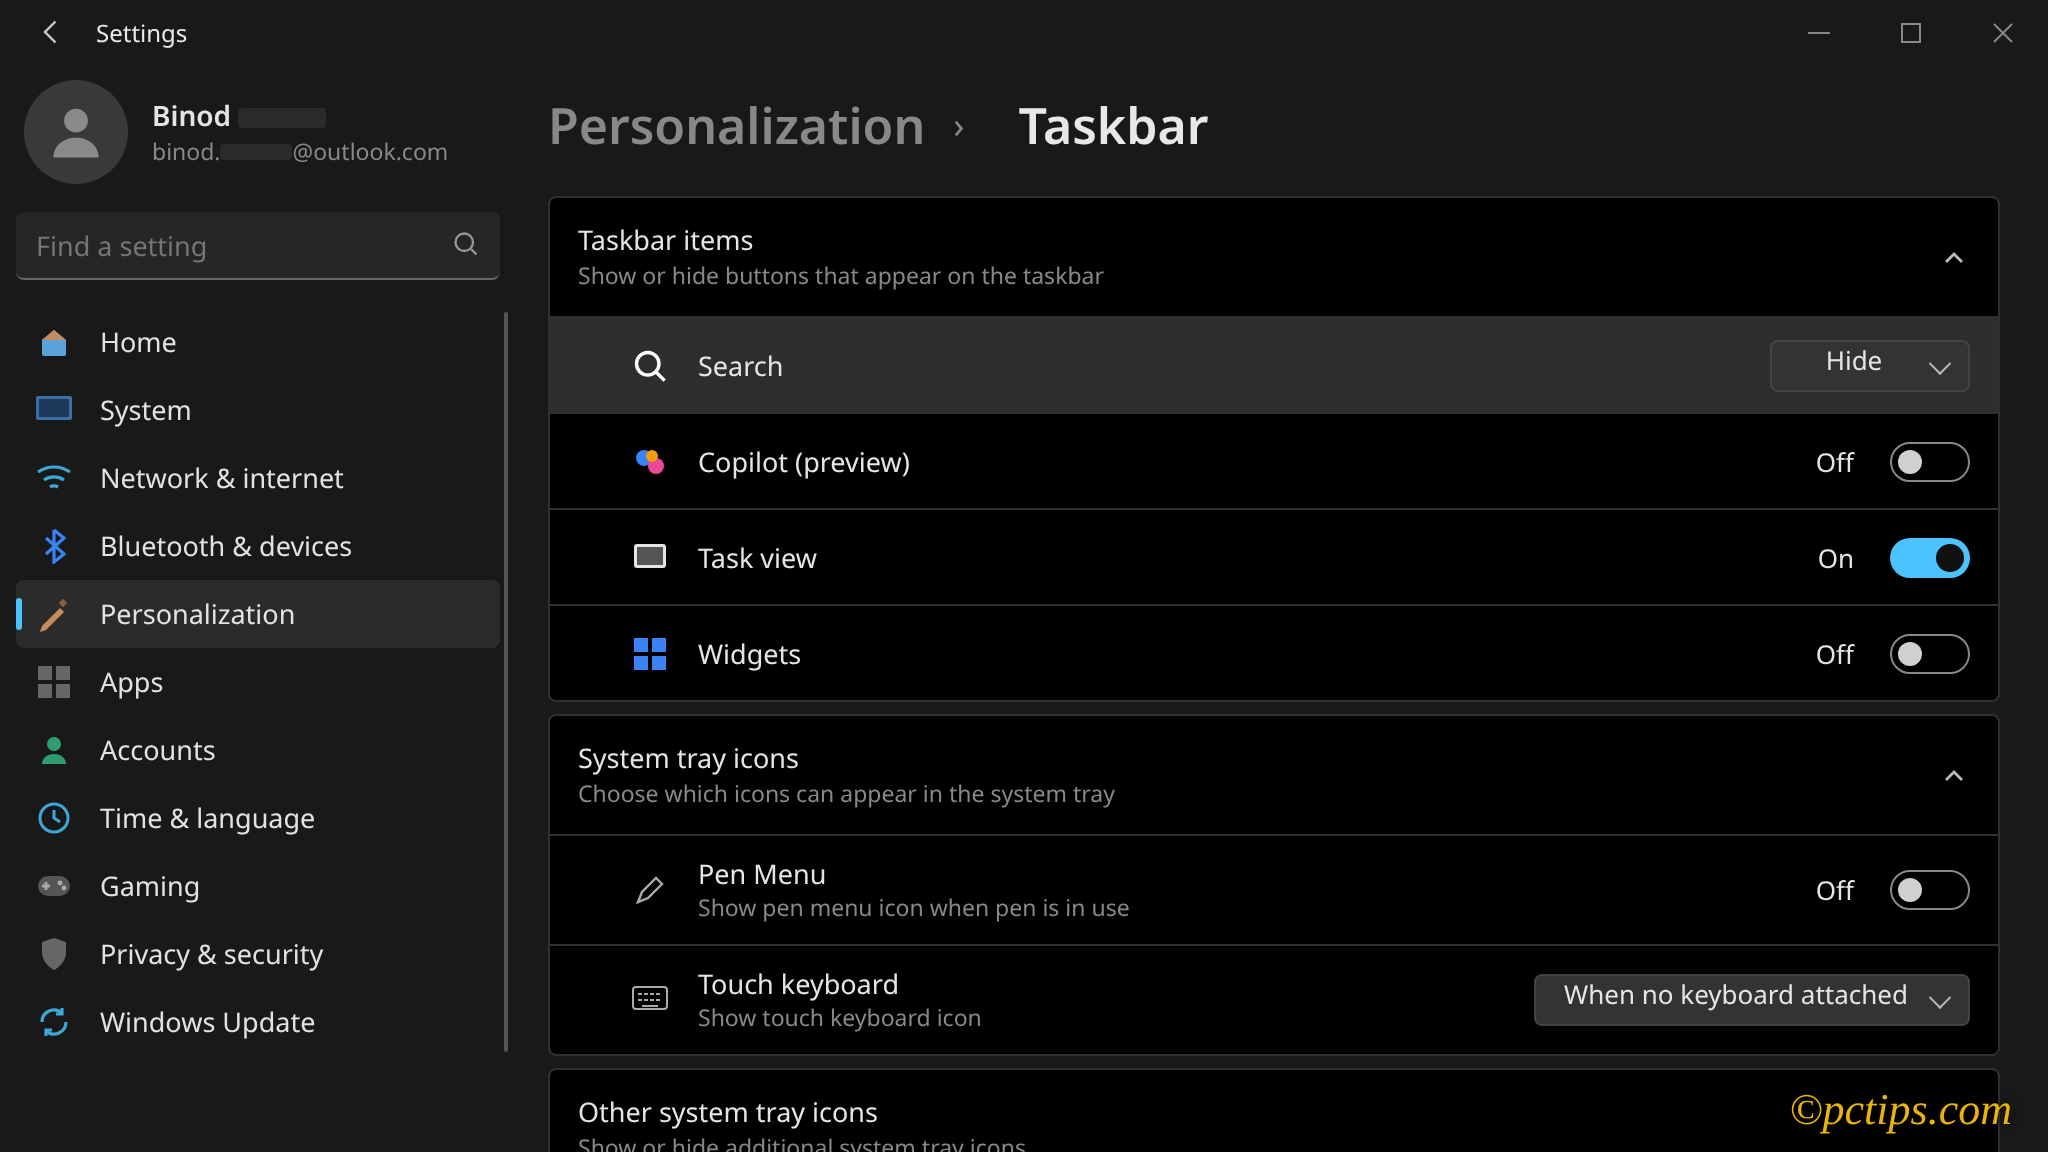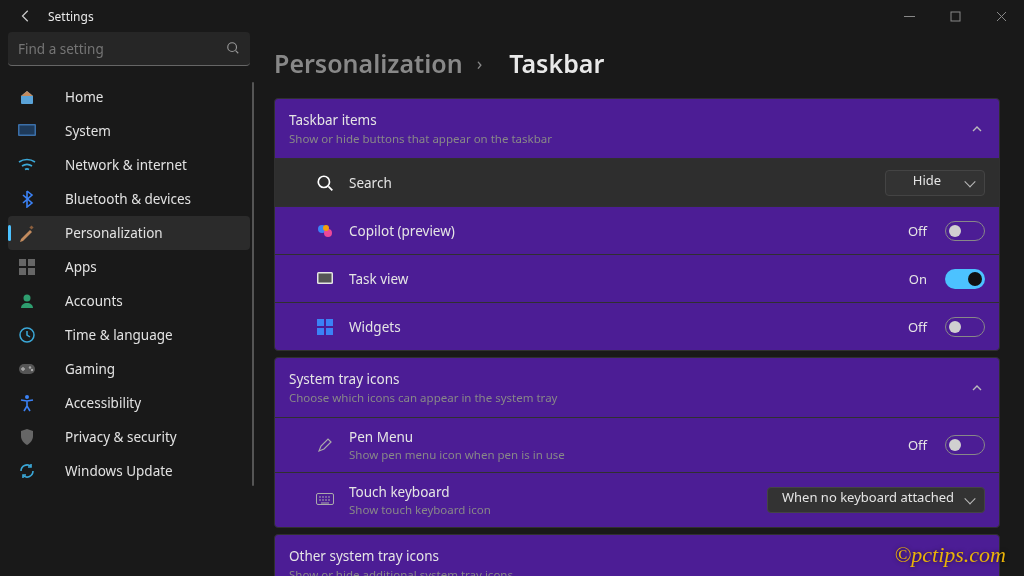--- a/index.html
+++ b/index.html
@@ -15,30 +15,30 @@
 .avatar { width:52px; height:52px; border-radius:50%; background:#393939; display:flex; align-items:center; justify-content:center; }
 .avatar svg { width:34px; height:34px; fill:#8a8a8a; }
 .username { font-size:14px; font-weight:600; color:#e5e5e5; }
 .useremail { font-size:11.5px; color:#888; margin-top:1px; }
 .redact { display:inline-block; width:44px; height:10px; background:#2a2a2a; vertical-align:middle; border-radius:2px; }
 .searchbox { height:34px; background:#262626; border-radius:4px; display:flex; align-items:center; padding:0 10px; border-bottom:1.5px solid #666; margin-bottom:14px; }
 .searchbox input { flex:1; background:transparent; border:none; outline:none; color:#ccc; font-size:13.5px; }
 .searchbox .sicon { color:#999; }
 .nav { position:relative; }
 .navscroll { position:absolute; right:-4px; top:2px; bottom:2px; width:2px; background:#555; border-radius:2px; }
-.navitem { height:34px; display:flex; align-items:center; gap:29px; padding:0 10px; border-radius:4px; font-size:13.5px; color:#e2e2e2; position:relative; cursor:pointer; }
+.navitem { height:34px; display:flex; align-items:center; gap:14px; padding:0 10px; border-radius:4px; font-size:13.5px; color:#e2e2e2; position:relative; cursor:pointer; }
 .navitem.active { background:#2b2b2b; }
 .navitem.active::before { content:""; position:absolute; left:0; top:9px; bottom:9px; width:3px; background:#4cc2ff; border-radius:3px; }
 .nicon { width:18px; height:18px; display:flex; align-items:center; justify-content:center; }
 .content { flex:1; overflow-y:auto; padding:14px 24px 0 16px; }
 .bc { display:flex; align-items:center; gap:14px; margin-bottom:18px; }
 .bc .p { font-size:25px; font-weight:600; color:#888; }
 .bc .c { font-size:25px; font-weight:600; color:#e8e8e8;margin-left:13px; }
 .bc .arr { color:#888; font-size:18px; }
-.card { background:#4c1d95; border-radius:4px; margin-bottom:6px; border:1px solid #303030; }
+.card { background:#000000; border-radius:4px; margin-bottom:6px; border:1px solid #303030; }
 .chead { padding:12px 46px 12px 14px; cursor:pointer; position:relative; }
 .chead .t { font-size:13.5px; color:#e5e5e5; }
 .chead .s { font-size:11.5px; color:#888; margin-top:2px; }
 .chead .chev { position:absolute; right:16px; top:50%; transform:translateY(-50%); color:#bbb; }
 .row { display:flex; align-items:center; padding:10px 14px 10px 40px; border-top:1px solid #303030; gap:14px; min-height:48px; }
 .row.hl { background:#2e2e2e; }
 .ricon { width:20px; height:20px; display:flex; align-items:center; justify-content:center; }
 .rtext { flex:1; }
 .rtext .t { font-size:13.5px; color:#e5e5e5; }
 .rtext .s { font-size:11.5px; color:#888; margin-top:1px; }
@@ -77,20 +77,36 @@
     <div>
         <svg width="11" height="11">
           <path d="M1 1l9 9M10 1l-9 9" stroke="#888"></path>
         </svg>
       </div>
   </div>
 </div>
 
 <div class="layout">
   <div class="sidebar">
+    <div class="user">
+      <div class="avatar">
+        <svg viewBox="0 0 24 24">
+            <circle cx="12" cy="8" r="4.2"></circle>
+            <path d="M4 21c0-4.2 3.6-7 8-7s8 2.8 8 7z"></path>
+          </svg>
+      </div>
+      <div>
+        <div class="username">
+          <span>Binod</span> <span class="redact"></span>
+        </div>
+        <div class="useremail">
+          <span>binod.</span><span class="redact" style="width:36px;height:8px"></span><span>@outlook.com</span>
+        </div>
+      </div>
+    </div>
     <div class="searchbox">
       <input placeholder="Find a setting" style="">
       <span class="sicon">
         <svg width="14" height="14" viewBox="0 0 16 16">
             <circle cx="7" cy="7" r="5" stroke="#999" stroke-width="1.3" fill="none"></circle>
             <path d="M11 11l3 3" stroke="#999" stroke-width="1.3"></path>
           </svg>
       </span>
     </div>
     <div class="nav" id="nav">
@@ -173,29 +189,20 @@
               <rect x="1" y="2" width="16" height="10" rx="5" fill="#555"></rect>
               <circle cx="12" cy="5.5" r="1.2" fill="#aaa"></circle>
               <circle cx="14" cy="8" r="1.2" fill="#aaa"></circle>
               <path d="M5 5v4M3 7h4" stroke="#aaa" stroke-width="1.4"></path>
             </svg>
           </span>
           <span>Gaming</span>
         </div>
         <div class="navitem">
           <span class="nicon">
-            <svg width="16" height="18" viewBox="0 0 16 18">
-              <circle cx="8" cy="3" r="2" fill="#3b82f6"></circle>
-              <path d="M2 6l6 1 6-1M8 7v5m-3 5l3-5 3 5" stroke="#3b82f6" stroke-width="1.6" fill="none"></path>
-            </svg>
-          </span>
-          <span>Accessibility</span>
-        </div>
-        <div class="navitem">
-          <span class="nicon">
             <svg width="14" height="16" viewBox="0 0 14 16">
               <path d="M7 0l6 2v5c0 4-2.5 7-6 9-3.5-2-6-5-6-9V2z" fill="#666"></path>
             </svg>
           </span>
           <span>Privacy &amp; security</span>
         </div>
         <div class="navitem">
           <span class="nicon">
             <svg width="16" height="16" viewBox="0 0 16 16">
               <path d="M2 8a6 6 0 0110-4.5M14 8a6 6 0 01-10 4.5" stroke="#3ba8d8" stroke-width="1.6" fill="none"></path>

